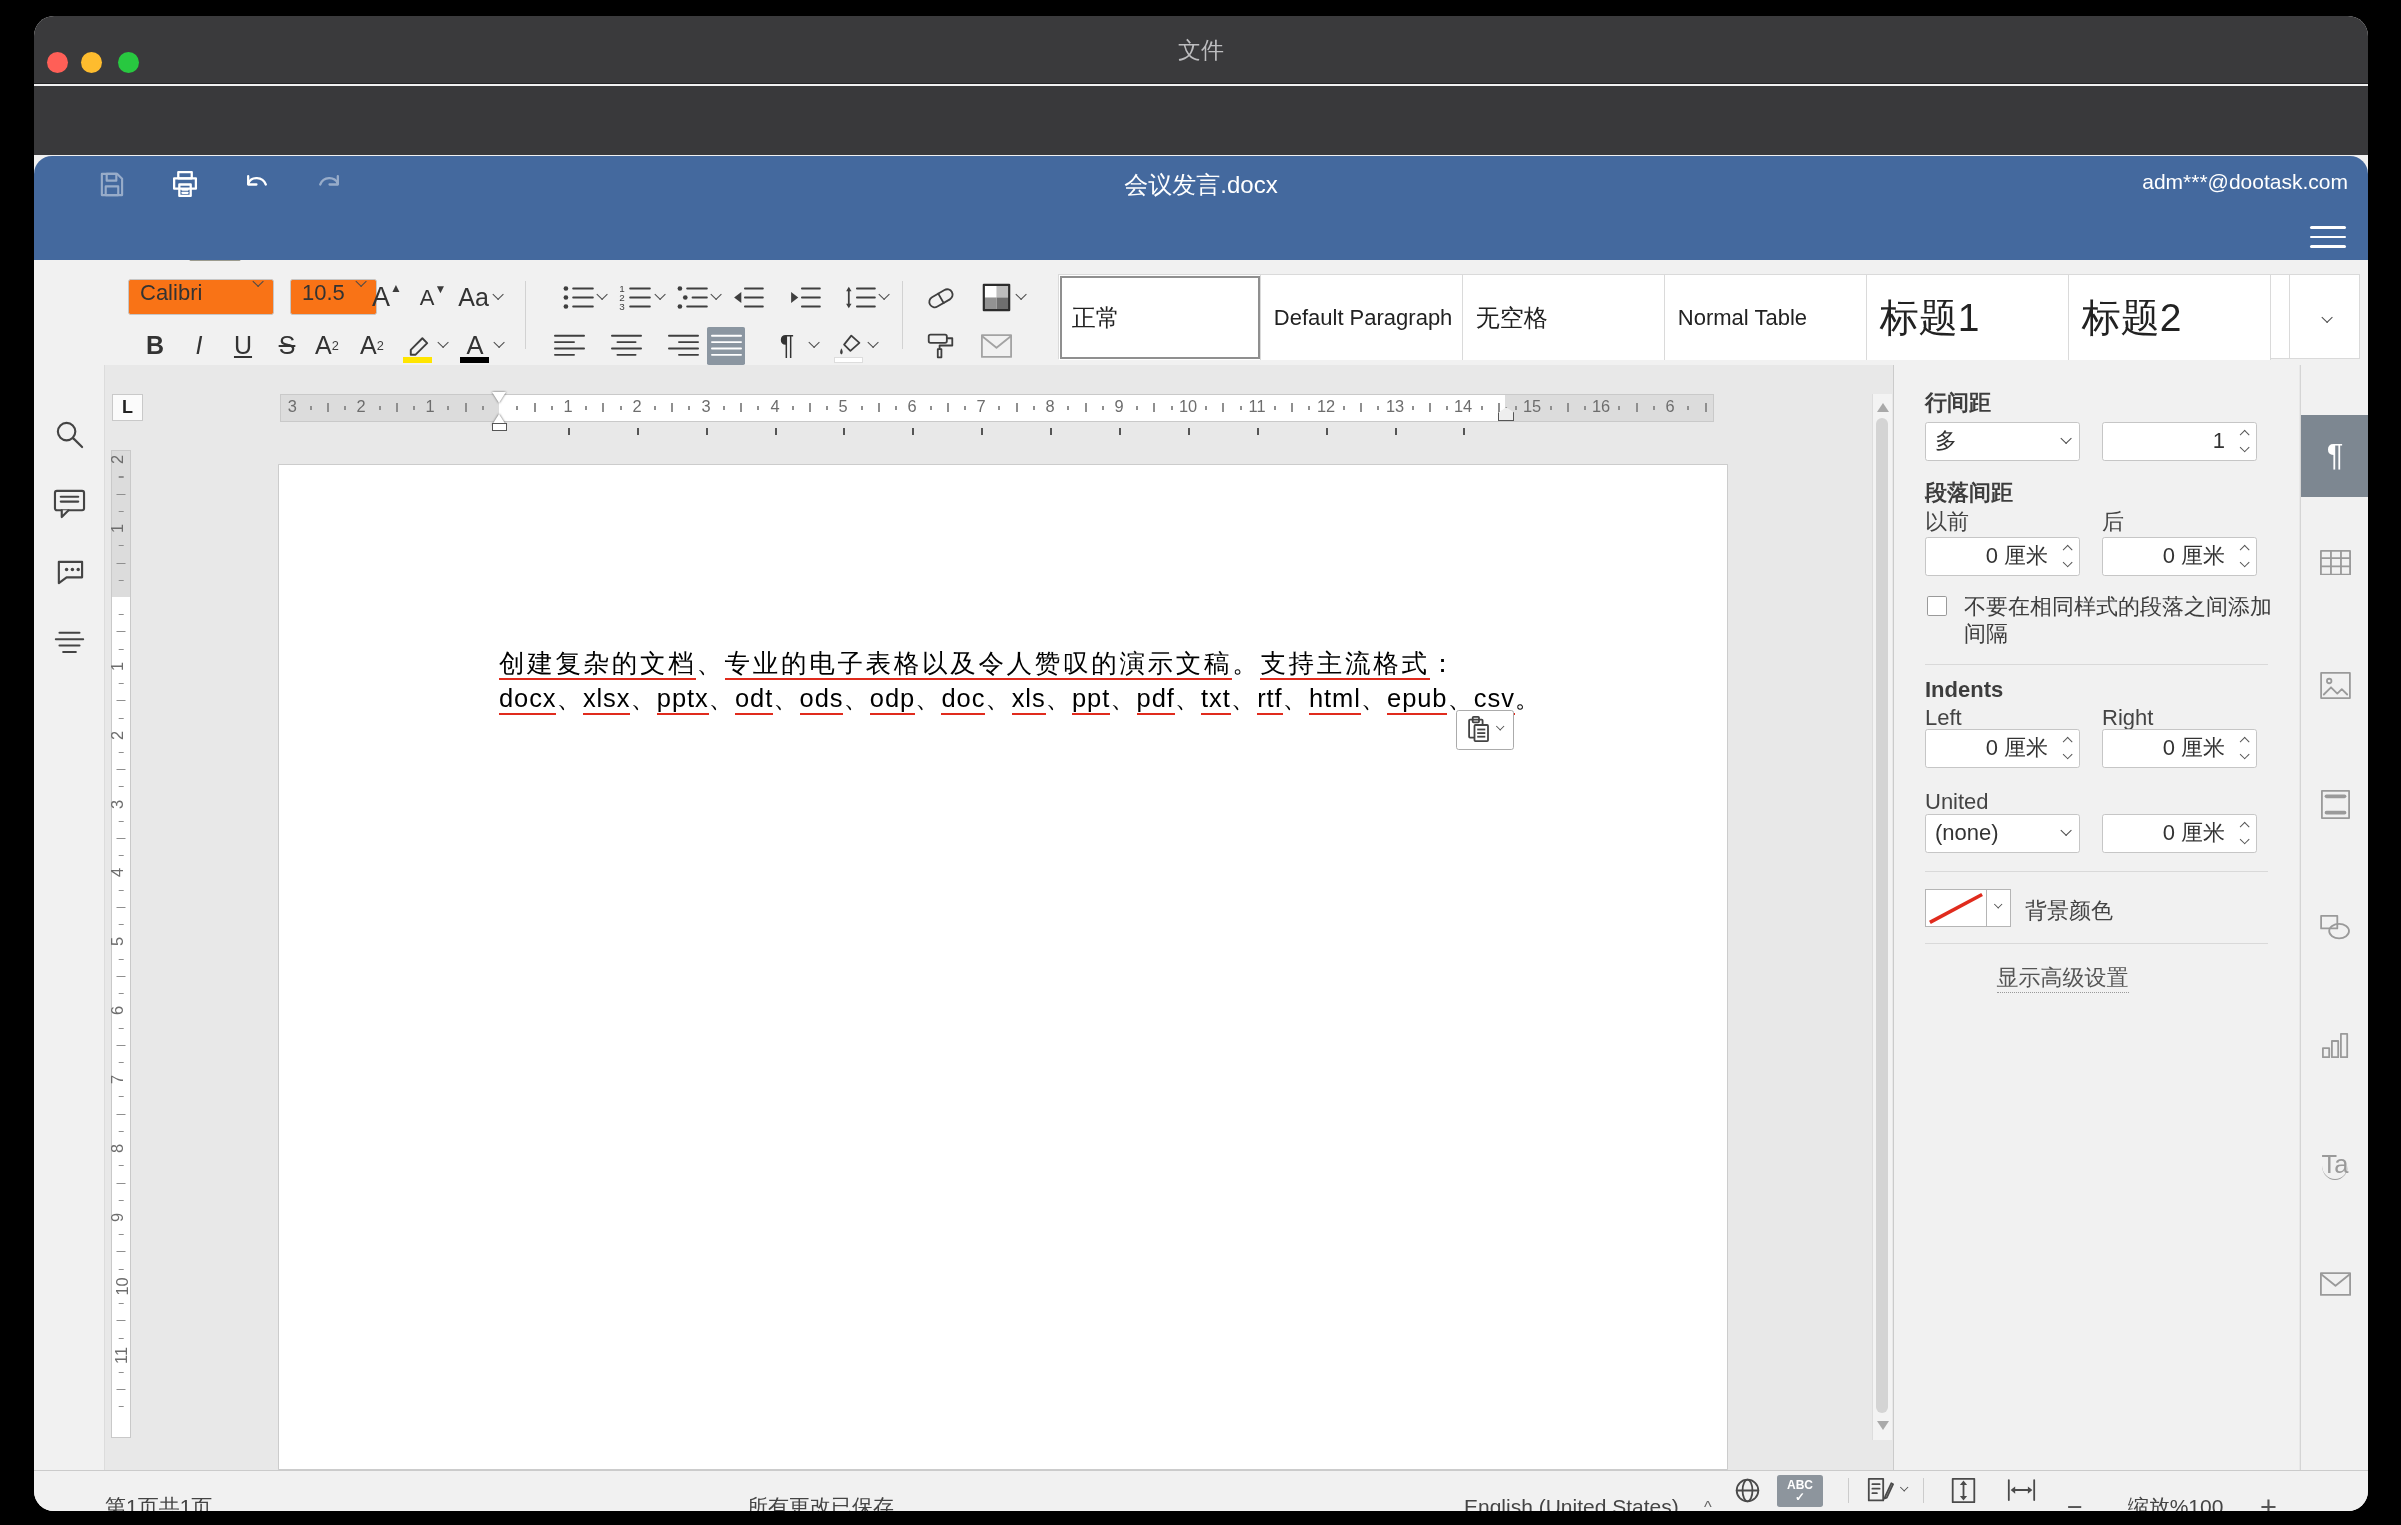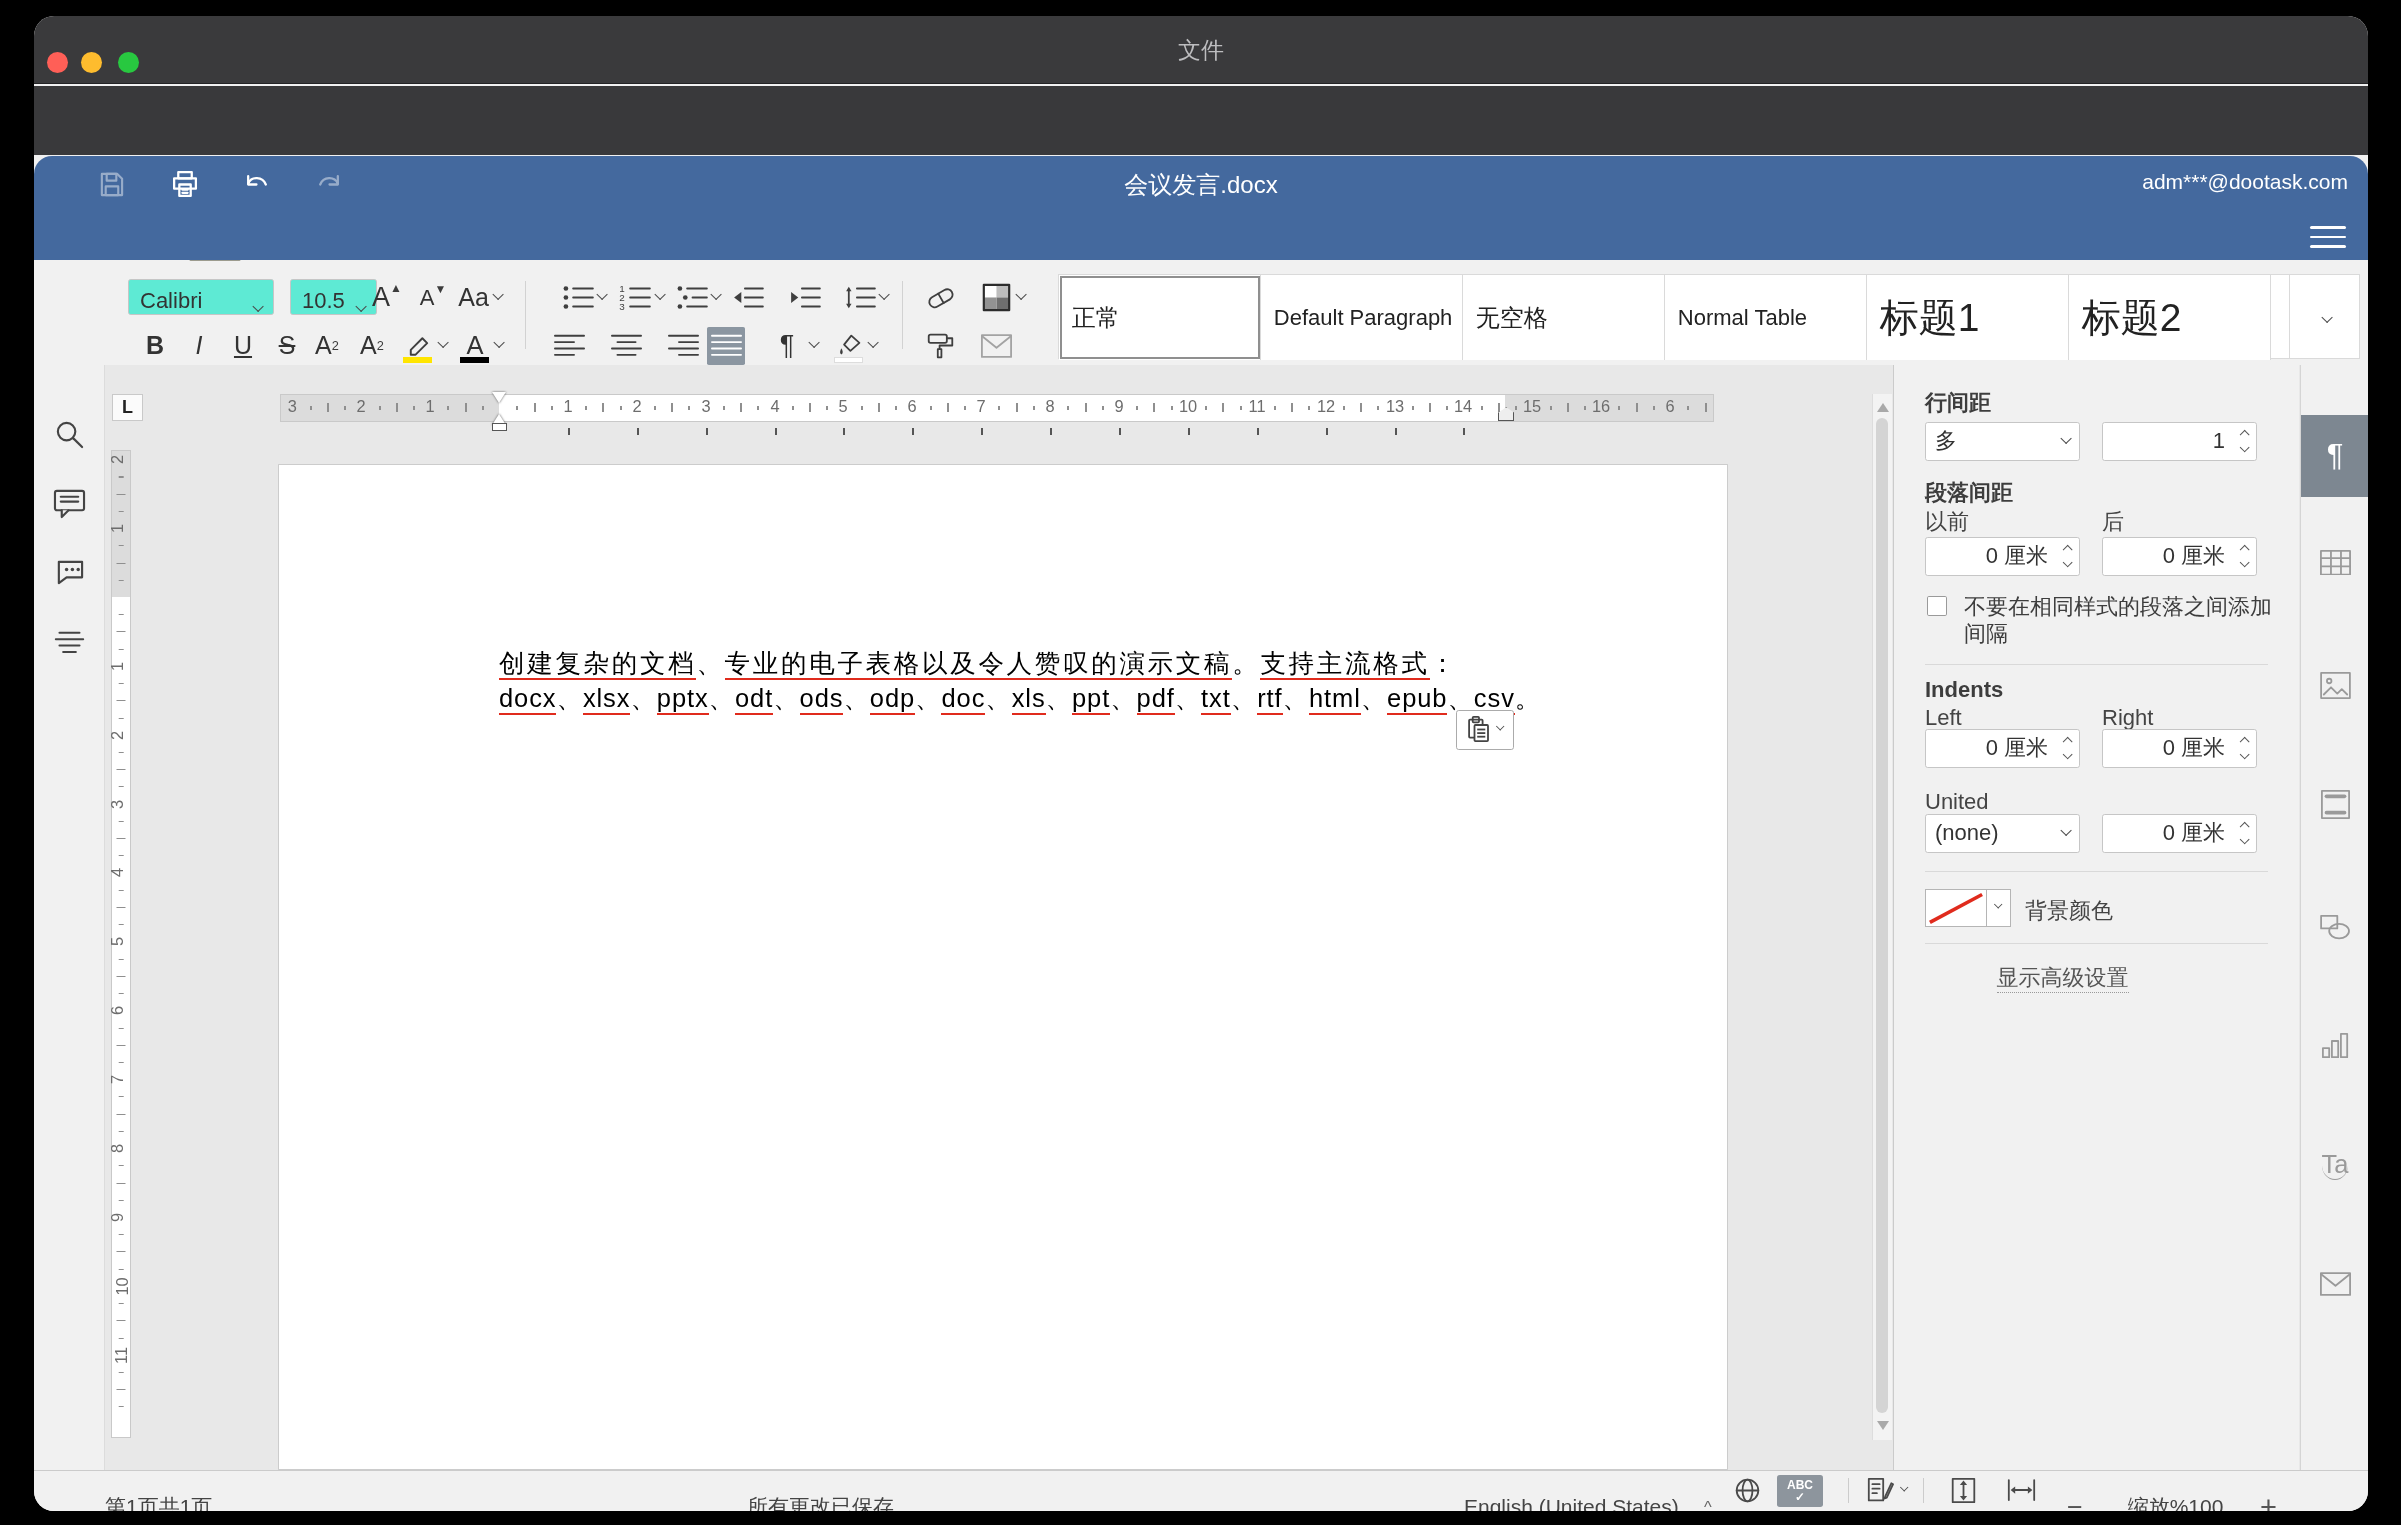--- a/index.html
+++ b/index.html
@@ -26,22 +26,22 @@
   .tab{display:inline-block;height:47px;line-height:47px;padding:0 22px;color:#fff;font-size:24px;cursor:default}
   .tab.active{background:#f1f1f1;color:#333;}
   #tabs{position:absolute;left:18px;top:0;height:47px;white-space:nowrap}
   .hamb{position:absolute;right:22px;top:11px;width:36px;height:27px;display:flex;flex-direction:column;justify-content:space-between;padding:2.7px 0}
   .hamb i{display:block;height:2.7px;background:#fff;border-radius:1.8px}
   
   .toolbar{position:absolute;left:0;top:245px;right:0;height:105px;background:#f1f1f1;border-bottom:0.9px solid #cbcbcb;}
   .tb-ic{position:absolute;width:38px;height:38px;display:flex;align-items:center;justify-content:center;color:#3c3c3c;}
   .tb-ic svg{stroke:#3f3f3f;fill:none;stroke-width:2;stroke-linecap:round;stroke-linejoin:round}
   .row1{top:18px}.row2{top:66px}
-  .combo{position:absolute;height:36px;background:#5eead4;border:0.9px solid #c6c6c6;border-radius:2.7px;font-size:22px;color:#333;
-     display:flex;align-items:flex-end;padding:0 11px;gap:8px;}
+  .combo{position:absolute;height:36px;background:#f97316;border:0.9px solid #c6c6c6;border-radius:2.7px;font-size:22px;color:#333;
+     display:flex;align-items:flex-start;padding:0 11px;gap:8px;}
   .combo .chv{margin-left:auto}
   .chv{display:inline-block;width:8.2px;height:8.2px;border-right:1.8px solid #4a4a4a;border-bottom:1.8px solid #4a4a4a;transform:rotate(45deg) translate(-1.8px,-1.8px);}
   .glyph{font-size:25px;color:#333}
   .vdiv{position:absolute;top:20px;height:68px;width:0.9px;background:#d2d2d2}
   .activebtn{background:#8b96a1;border-radius:1.8px}
   .bar-under{position:absolute;left:3.6px;bottom:1.8px;height:5.5px;width:29px}
   .stylecell{height:85px;background:#fff;border-right:0.9px solid #dadada;display:flex;align-items:center;padding:0 12.8px;overflow:hidden;white-space:nowrap;color:#222;flex:0 0 auto}
   .stylecell.sel{outline:2.7px solid #8f8f8f;outline-offset:-3.6px}
   .stylecell .lbl{font-size:22px}
   .stylecell.cn .lbl{font-size:24px}

